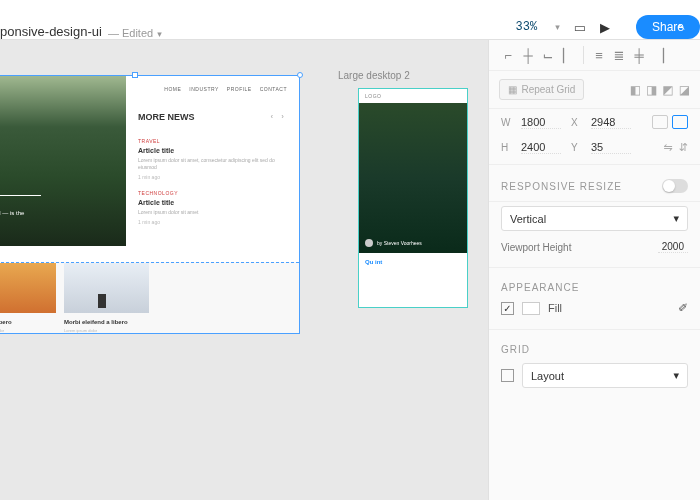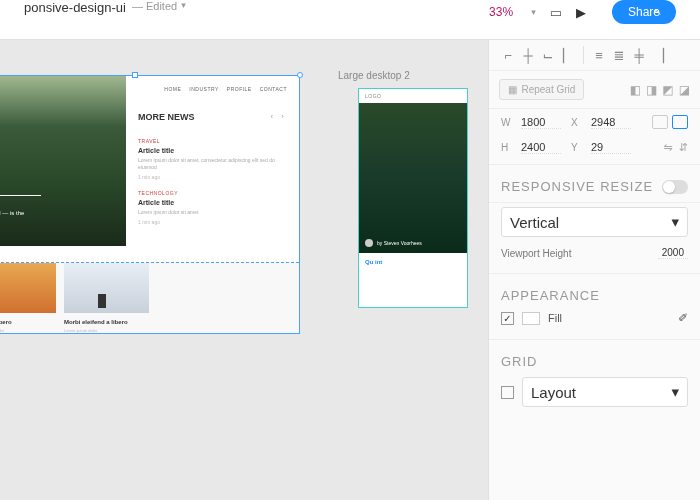--- a/index.html
+++ b/index.html
@@ -1,22 +1,22 @@
 <!DOCTYPE html>
 <html><head>
 <meta charset="utf-8">
 <style>
 * { box-sizing: border-box; margin: 0; padding: 0; font-family: -apple-system, BlinkMacSystemFont, "Segoe UI", sans-serif; }
 body { width: 700px; height: 500px; overflow: hidden; background: #f5f5f5; display: flex; flex-direction: column; }
-.topbar { height: 40px; background: #fff; display: flex; align-items: flex-start; padding: 0 24px; border-bottom: 1px solid #e0e0e0; }
+.topbar { height: 40px; background: #fff; display: flex; align-items: flex-end; padding: 0 0; border-bottom: 1px solid #e0e0e0; }
 .doc-title { font-size: 13px; color: #333; }
 .edited { color: #999; margin-left: 6px; font-size: 11px; }
 .chevdown { margin-left: 4px; color: #999; font-size: 9px; }
 .topbar-right { margin-left: auto; display: flex; align-items: center; gap: 14px; }
-.zoom { font-size: 12px; color: #be185d; }
+.zoom { font-size: 12px; color: #0c4a6e; font-family: Liberation Mono, monospace; }
 .share-btn { background: #1a8cff; color: #fff; border: none; border-radius: 14px; padding: 5px 16px; font-size: 12px; cursor: pointer; position: relative; margin-left: 12px; }
 .cursor { position: absolute; top: 6px; right: 14px; font-size: 10px; color: #fff; }
 .main { flex: 1; display: flex; overflow: hidden; }
 .canvas { flex: 1; background: #e8e8e8; position: relative; overflow: hidden; }
 .artboard1 { position: absolute; top: 35px; left: -30px; width: 330px; background: #fff; border: 1px solid #4aa0ff; }
 .ab-handle { width: 6px; height: 6px; background: #fff; border: 1px solid #4aa0ff; position: absolute; }
 .h-tm { top: -4px; left: 50%; margin-left: -3px; }
 .h-tr { top: -4px; right: -4px; border-radius: 50%; }
 .hero { display: flex; height: 170px; }
 .hero-img { width: 155px; background: linear-gradient(to bottom, #a0b890 0%, #3a5a3a 30%, #2a4a2a 60%, #1a2a1a 100%); position: relative; }
@@ -52,24 +52,24 @@
 .repeat-row { display: flex; align-items: center; gap: 6px; padding: 8px 10px; border-bottom: 1px solid #eee; }
 .repeat-btn { border: 1px solid #ddd; background: #f5f5f5; color: #aaa; font-size: 10px; padding: 4px 8px; border-radius: 3px; display: flex; align-items: center; gap: 4px; }
 .bool-icons { margin-left: auto; display: flex; gap: 5px; color: #aaa; font-size: 12px; }
 .dim-row { display: flex; gap: 10px; align-items: center; padding: 6px 12px; }
 .dim-label { color: #999; font-size: 10px; width: 10px; }
 .dim-val { font-size: 11px; color: #333; width: 40px; border-bottom: 1px dotted #ddd; }
 .orient-icons { margin-left: auto; display: flex; gap: 4px; }
 .orient-icon { width: 16px; height: 14px; border: 1px solid #ccc; border-radius: 2px; }
 .orient-icon.active { border-color: #1a8cff; }
 .flip-icons { margin-left:auto; color:#aaa; font-size:11px; display:flex; gap:6px; }
-.section-header { font-size: 13px; letter-spacing: 1px; color: #999; padding: 10px 12px 4px; display: flex; align-items: center; justify-content: space-between; }
+.section-header { font-size: 10px; letter-spacing: 1px; color: #999; padding: 10px 12px 4px; display: flex; align-items: center; justify-content: space-between; }
 .toggle { width: 26px; height: 14px; border-radius: 7px; background: #ddd; position: relative; }
 .toggle::after { content: ""; width: 12px; height: 12px; border-radius: 50%; background: #fff; position: absolute; top: 1px; left: 1px; box-shadow: 0 1px 2px rgba(0,0,0,0.2); }
-.select { border: 1px solid #ddd; border-radius: 3px; padding: 5px 8px; background: #fff; font-size: 15px; color: #333; display: flex; justify-content: space-between; align-items: center; margin: 4px 12px; }
+.select { border: 1px solid #ddd; border-radius: 3px; padding: 5px 8px; background: #fff; font-size: 11px; color: #333; display: flex; justify-content: space-between; align-items: center; margin: 4px 12px; }
 .vh-row { display: flex; justify-content: space-between; align-items: center; padding: 6px 12px 10px; font-size: 10px; color: #777; }
 .vh-val { color: #333; border-bottom: 1px dotted #ddd; padding: 0 4px; }
 .fill-row { display: flex; align-items: center; gap: 8px; padding: 4px 12px 10px; }
 .chk { width: 13px; height: 13px; border: 1px solid #999; display: flex; align-items: center; justify-content: center; font-size: 10px; color: #333; }
 .swatch { width: 18px; height: 13px; background: #fff; border: 1px solid #ccc; }
 .eyedrop { margin-left: auto; color: #555; font-size: 12px; }
 .play { font-size: 13px; color: #333; }
 .phone { font-size: 13px; color: #555; }
 hr.insp-sep { border:none; border-top:1px solid #eee; margin: 4px 0; }
 </style>
@@ -179,21 +179,21 @@
       <span class="dim-val">2948</span>
       <div class="orient-icons">
         <div class="orient-icon"></div>
         <div class="orient-icon active"></div>
       </div>
     </div>
     <div class="dim-row">
       <span class="dim-label">H</span>
       <span class="dim-val">2400</span>
       <span class="dim-label">Y</span>
-      <span class="dim-val">29</span>
+      <span class="dim-val">35</span>
       <div class="flip-icons">
         <span>⇋</span>
         <span>⇵</span>
       </div>
     </div>
     <hr class="insp-sep">
     <div class="section-header">
       <span>RESPONSIVE RESIZE</span>
       <div class="toggle"></div>
     </div>

